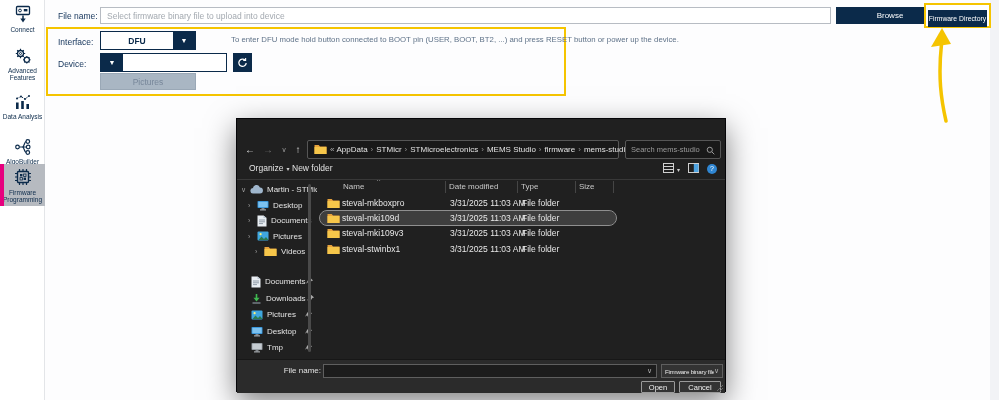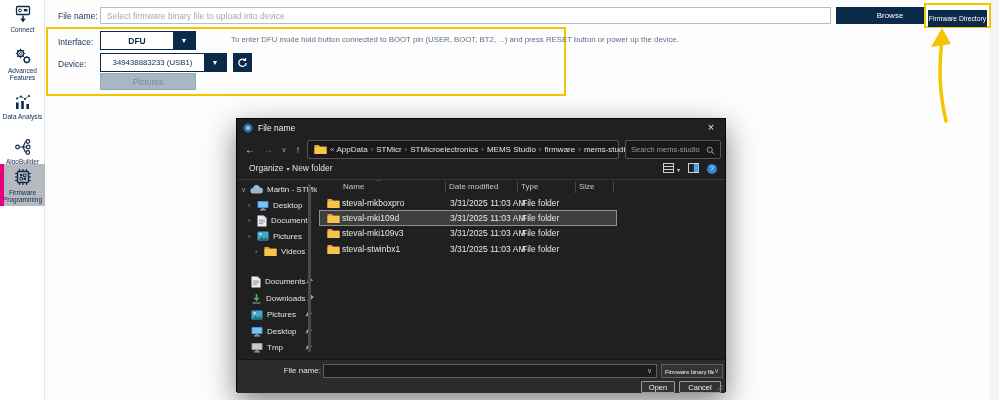--- a/index.html
+++ b/index.html
@@ -167,45 +167,36 @@
   <div class="dfu-box"></div>
   <span class="lbl" style="left:58px; top:37px;">Interface:</span>
   <div class="combo" style="left:100px; top:31px; width:96px;">
     <span class="combo-val">DFU</span>
     <span class="combo-dd">▼</span>
   </div>
   <span class="hint">To enter DFU mode hold button connected to BOOT pin (USER, BOOT, BT2, ...) and press RESET button or power up the device.</span>
 
   <span class="lbl" style="left:58px; top:59px;">Device:</span>
   <div class="combo" style="left:100px; top:53px; width:127px;">
-    <span class="combo-val" style="font-weight:normal; font-size:7.8px;">349438883233 (USB1)</span>
     <span class="combo-dd">▼</span>
   </div>
   <div class="sq-btn" style="left:233px; top:53px;">
     <span class="ico"><svg width="11" height="11" viewBox="0 0 12 12" fill="none" stroke="#ffffff" stroke-width="1.4">
           <path d="M10 6.5a4 4 0 1 1-1.1-3"></path>
           <path d="M9.4 1.2v2.6H6.8" stroke-width="1.2"></path>
         </svg></span>
   </div>
   <button class="program-btn">Pictures</button>
 
   <svg class="annot-arrow" viewBox="0 0 50 96">
     <path d="M28 94 C 23 72, 20 50, 23.5 17" stroke="#f5c400" stroke-width="3.5" fill="none" stroke-linecap="round"></path>
     <polygon points="24,1 13,20 33,17" fill="#f5c400"></polygon>
   </svg>
 
   <div class="dialog">
-    <div class="dlg-title">
-      <span class="ico"><svg width="10" height="10" viewBox="0 0 10 10">
-            <circle cx="5" cy="5" r="4.5" fill="#2f6fb2"></circle>
-            <circle cx="5" cy="5" r="2" fill="#9ec9ee"></circle>
-          </svg></span>
-      <span>File name</span>
-      <span class="dlg-close">×</span>
-    </div>
 
     <div class="dlg-nav">
       <span class="nav-arrow" style="left:6px; color:#e8e8e8;">←</span>
       <span class="nav-arrow" style="left:24px; color:#6f6f6f;">→</span>
       <span class="nav-arrow" style="left:40px; color:#9a9a9a; font-size:7px;">∨</span>
       <span class="nav-arrow" style="left:54px; color:#dcdcdc;">↑</span>
 
       <div class="bc-box">
         <span class="ico"><svg width="13" height="11" viewBox="0 0 13 11">
               <path d="M.5 1h4.2l1.3 1.5h6.5V10H.5z" fill="#e8a33d"></path>
@@ -392,21 +383,21 @@
         <div id="fl-rows" style="position:absolute; left:0; top:16px; width:100%;">
             <div class="frow" style="top: 0px;">
               <span class="ico"><svg width="13" height="11" viewBox="0 0 13 11">
                   <path d="M.5 1h4.2l1.3 1.5h6.5V10H.5z" fill="#e8a33d"></path>
                   <path d="M.5 3h12v7H.5z" fill="#f6c64a"></path>
                 </svg></span>
               <span class="f-name">steval-mkboxpro</span>
               <span class="f-date">3/31/2025 11:03 AM</span>
               <span class="f-type">File folder</span>
             </div>
-            <div class="frow selected" style="top: 15.2px;">
+            <div class="frow selected" style="top: 15.2px; border-radius: 7px;">
               <span class="ico"><svg width="13" height="11" viewBox="0 0 13 11">
                   <path d="M.5 1h4.2l1.3 1.5h6.5V10H.5z" fill="#e8a33d"></path>
                   <path d="M.5 3h12v7H.5z" fill="#f6c64a"></path>
                 </svg></span>
               <span class="f-name">steval-mki109d</span>
               <span class="f-date">3/31/2025 11:03 AM</span>
               <span class="f-type">File folder</span>
             </div>
             <div class="frow" style="top: 30.4px;">
               <span class="ico"><svg width="13" height="11" viewBox="0 0 13 11">

